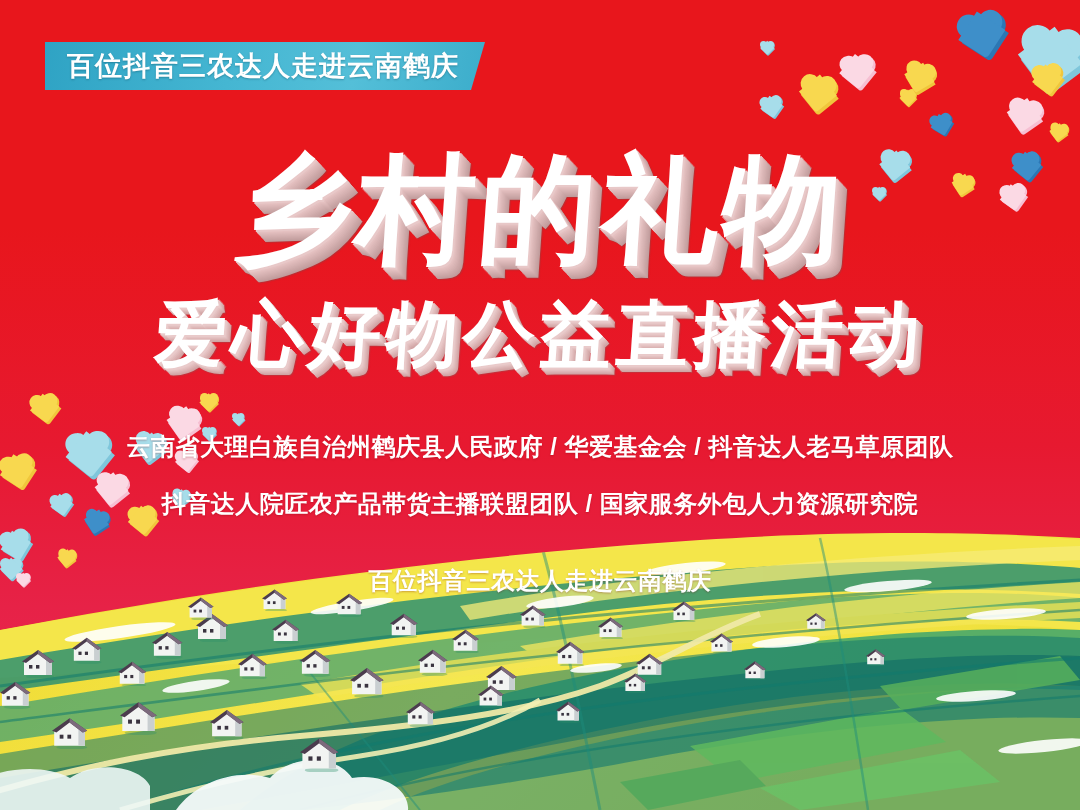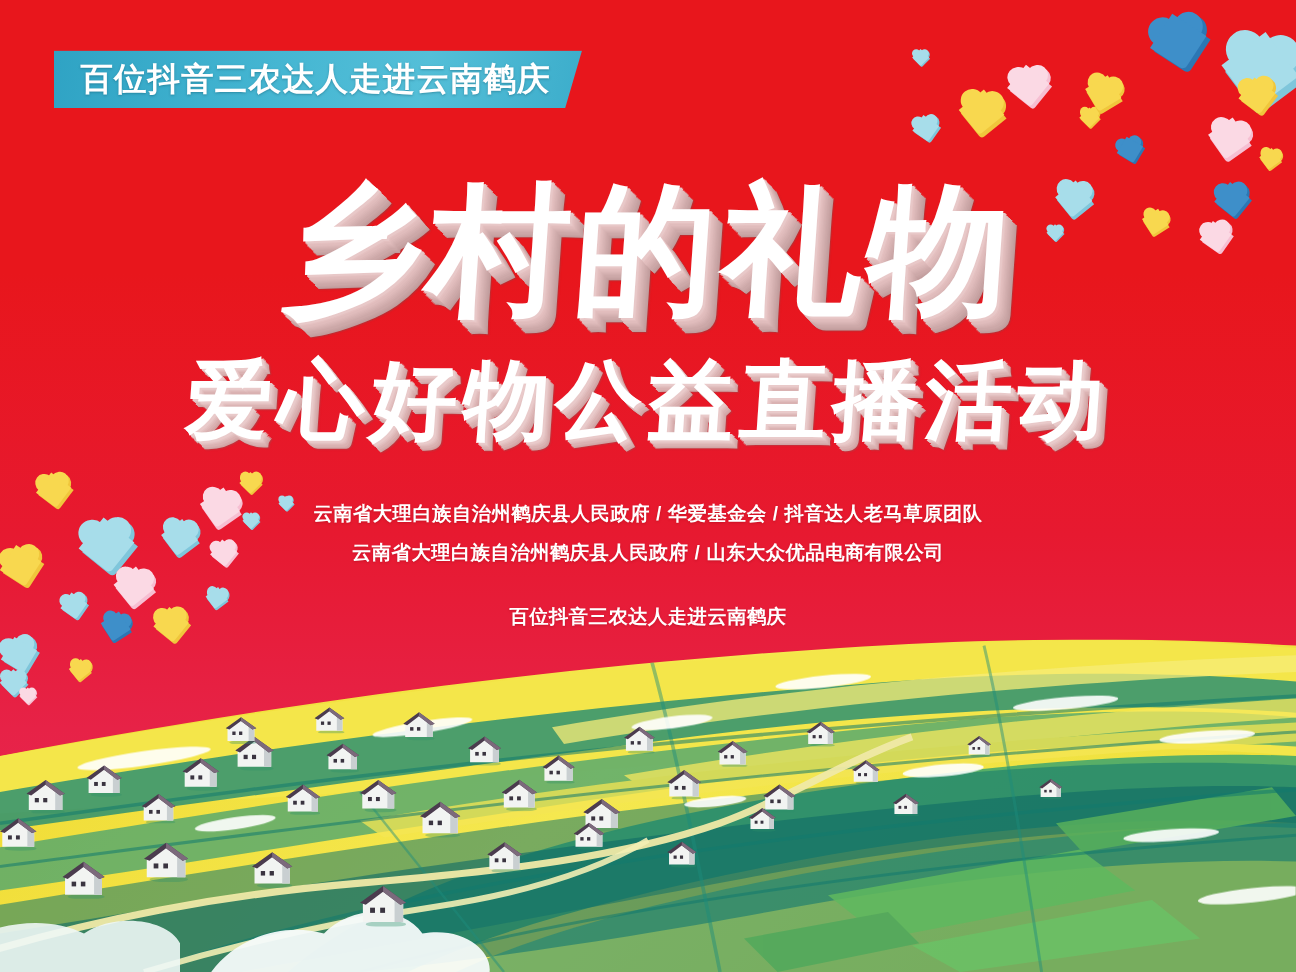--- a/index.html
+++ b/index.html
@@ -45,21 +45,21 @@
       5px 5px 0 #DAB2B2, 6px 6px 0 #D5AAAA, 7px 7px 0 #D0A4A4,
       8px 8px 1px rgba(150,80,80,.42);
   }
   
   #credits{position:absolute;left:0;right:0;top:406px;text-align:center;}
   .cred-head{
     color:#FFFFFF;font-weight:bold;font-size:21px;letter-spacing:2px;
     text-shadow:0 1px 2px rgba(120,0,10,.35);
   }
   .cred-line{
-    color:#FFFFFF;font-weight:bold;font-size:16px;letter-spacing:.5px;margin-top:12px;
+    color:#FFFFFF;font-weight:bold;font-size:24px;letter-spacing:.5px;margin-top:25px;
     text-shadow:0 1px 2px rgba(120,0,10,.30);
   }
   .cred-gap{height:20px;}
   
   #landscape{position:absolute;left:0;bottom:0;width:1080px;height:300px;}
   #house-layer{position:absolute;left:0;bottom:0;width:1080px;height:300px;}
   .house{position:absolute;}
 </style>
 </head>
 <body>
@@ -882,18 +882,18 @@
 
   <div id="headline-wrap">
     <div id="headline">乡村的礼物</div>
   </div>
   <div id="subhead-wrap">
     <div id="subhead">爱心好物公益直播活动</div>
   </div>
 
   <div id="credits">
     <div class="cred-line">云南省大理白族自治州鹤庆县人民政府 / 华爱基金会 / 抖音达人老马草原团队</div>
-    <div class="cred-line">云南省大理白族自治州鹤庆县人民政府 / 山东大众优品电商有限公司</div>
+    <div class="cred-line">抖音达人院匠农产品带货主播联盟团队 / 国家服务外包人力资源研究院</div>
     <div class="cred-gap"></div>
     <div class="cred-line">百位抖音三农达人走进云南鹤庆</div>
   </div>
 
 </div>
 
 </body></html>

